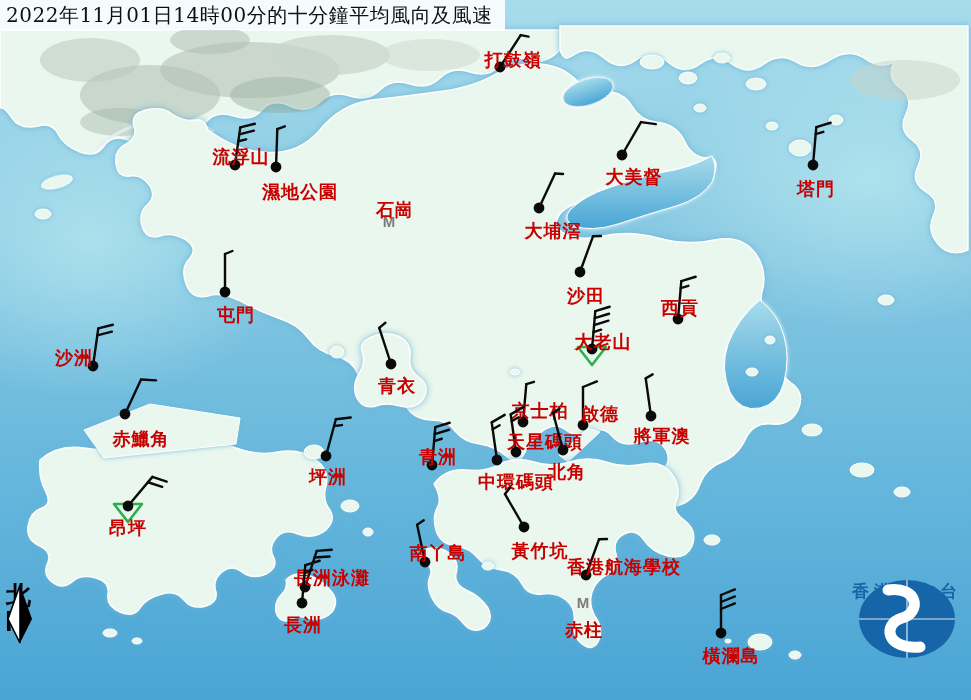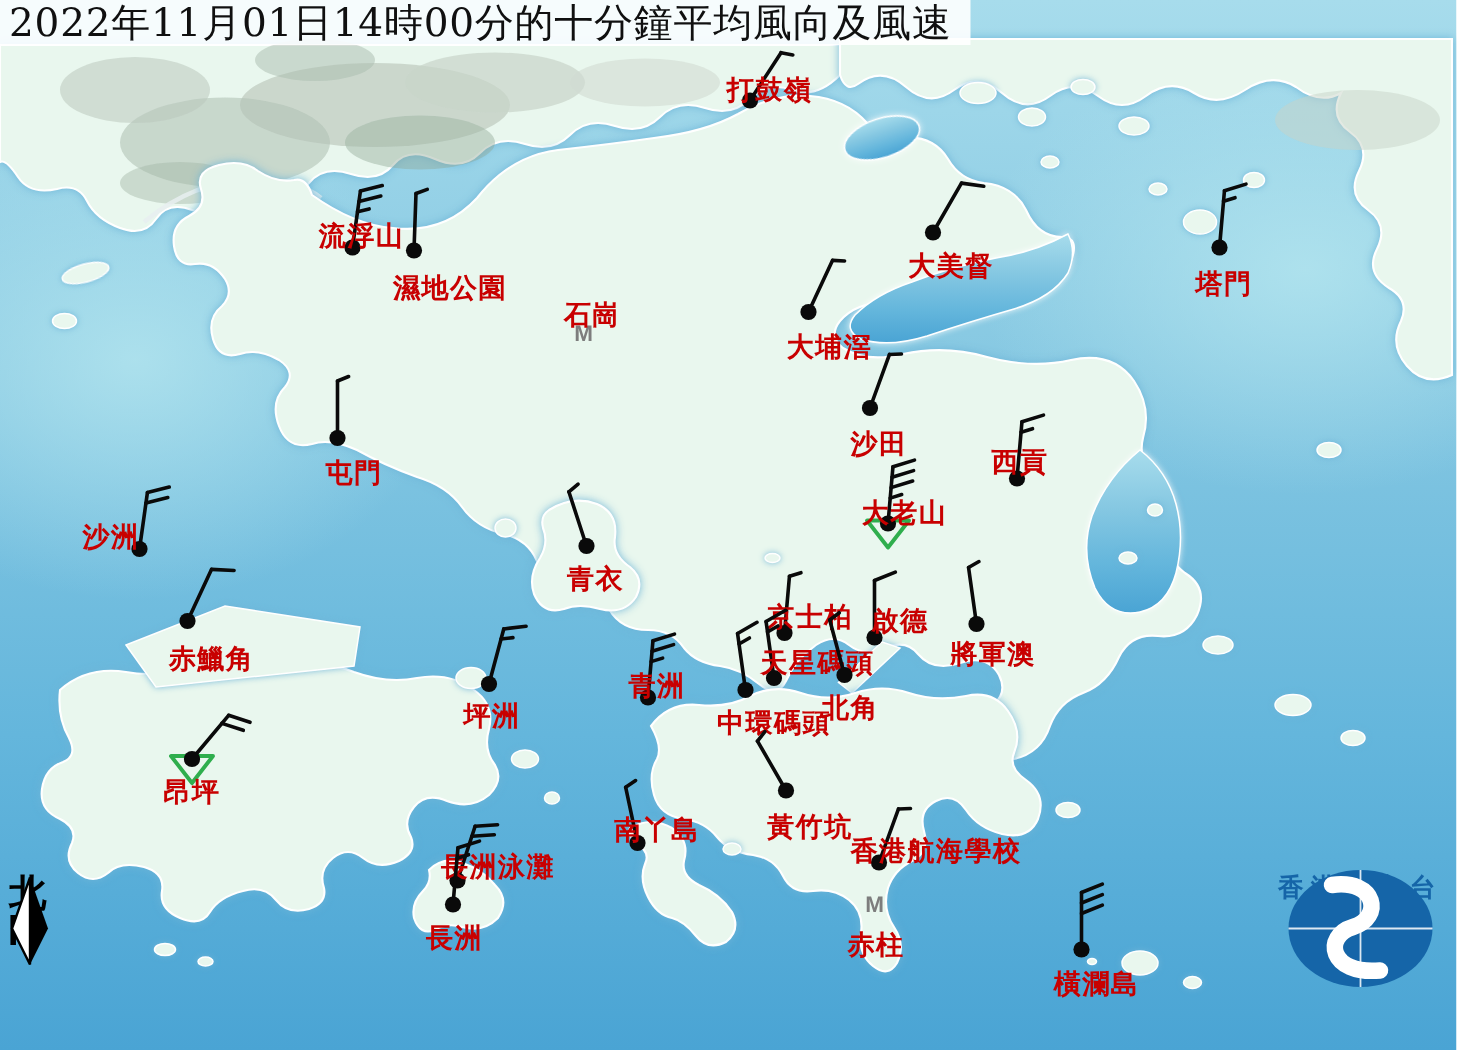--- a/index.html
+++ b/index.html
@@ -8,21 +8,21 @@
   .stage svg{position:absolute;left:0;top:0;}
   .land{fill:#e9f7ee;stroke:#ffffff;stroke-width:1.4;
         filter:drop-shadow(0 0 3px rgba(110,180,215,.95));}
   .water-cut{fill:url(#seaGrad);stroke:#ffffff;stroke-width:1;
         filter:drop-shadow(0 0 2px rgba(255,255,255,.8));}
   .islet{fill:#e9f7ee;stroke:#ffffff;stroke-width:1;
         filter:drop-shadow(0 0 2px rgba(110,180,215,.9));}
   .title-bar{position:absolute;left:0;top:0;height:30px;display:flex;align-items:center;
         padding:0 12px 0 6px;background:rgba(255,255,255,.9);
         font-family:"DejaVu Serif","Liberation Serif",serif;
-        font-size:26px;color:#101010;white-space:nowrap;letter-spacing:.5px;}
+        font-size:20px;color:#101010;white-space:nowrap;letter-spacing:.5px;}
   .stn-label{fill:#c80000;font-family:"DejaVu Serif","Liberation Serif",serif;
         font-size:18px;font-weight:bold;letter-spacing:1px;text-anchor:middle;}
   .m-mark{fill:#7d7d7d;font-family:"Liberation Sans",sans-serif;font-size:15px;
         font-weight:bold;text-anchor:middle;}
   .barb{stroke:#0a0a0a;stroke-width:2.4;stroke-linecap:round;fill:none;}
   .stn-dot{fill:#0a0a0a;}
   .tri{fill:none;stroke:#2fae4d;stroke-width:2.6;stroke-linejoin:round;}
   .compass{position:absolute;left:4px;top:583px;width:40px;}
   .compass .zh{font-family:"DejaVu Serif","Liberation Serif",serif;font-size:25px;
         font-weight:bold;color:#000;line-height:1.0;margin-left:2px;}

